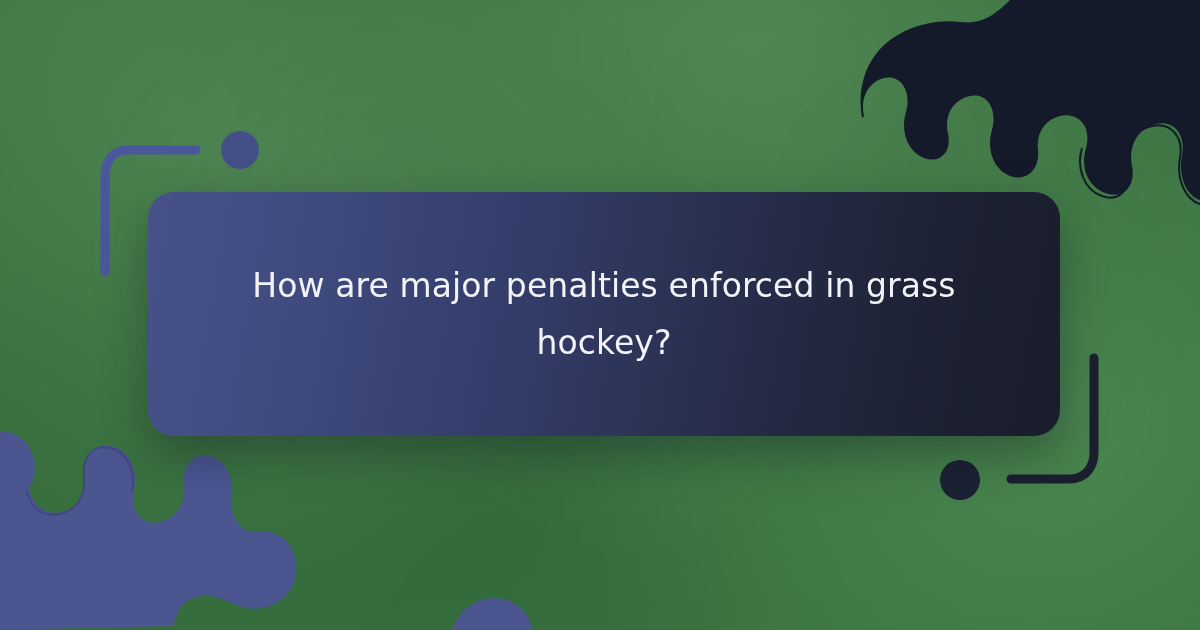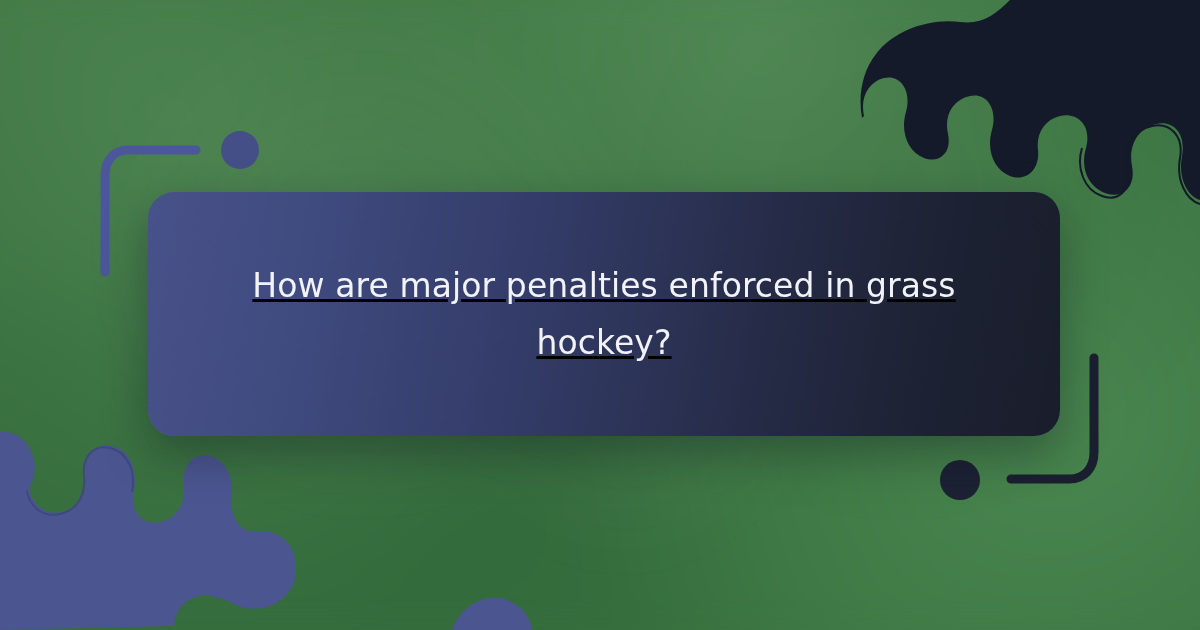--- a/index.html
+++ b/index.html
@@ -67,21 +67,20 @@
     width: 912px;
     height: 244px;
     border-radius: 26px;
     background: linear-gradient(100deg, #48528a 0%, #404b80 16%, #333c68 42%, #262c48 66%, #1d2234 84%, #191d2b 100%);
     box-shadow: 0 18px 46px rgba(10,14,24,0.34);
     display: flex;
     align-items: center;
     justify-content: center;
     box-sizing: border-box;
     padding: 0 80px;
-    text-decoration: underline;
   }
   #question-text {
     margin: 0;
     font-family: "DejaVu Sans", sans-serif;
     font-size: 33px;
     font-weight: 400;
     line-height: 57px;
     color: #f2f3f8;
     text-align: center;
     letter-spacing: 0.1px;

